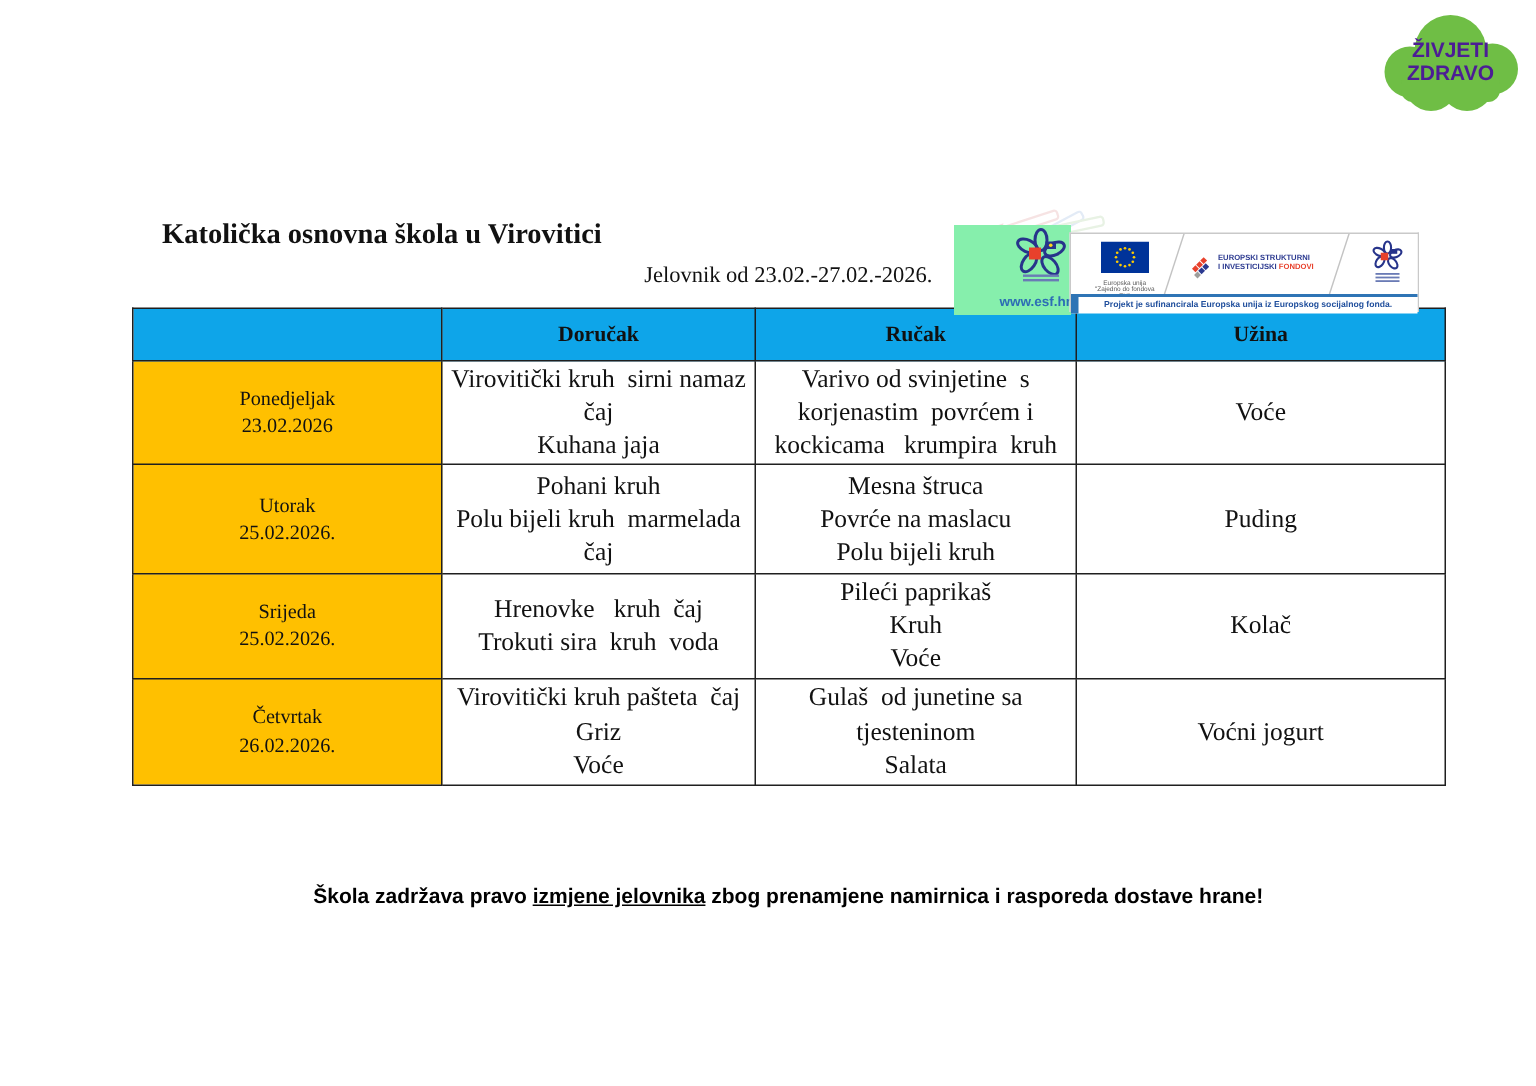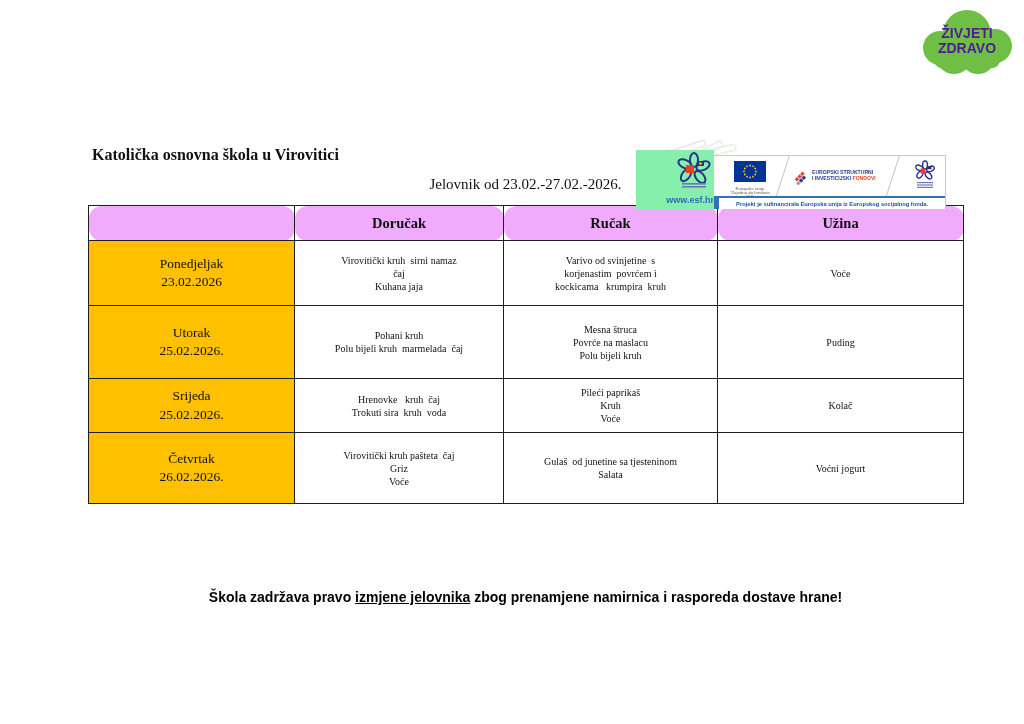--- a/index.html
+++ b/index.html
@@ -21,22 +21,22 @@
   
   .cloud-logo { position:absolute; left:916px; top:4px; width:102px; height:84px; }
   .cloud-text {
     position:absolute; left:0; top:22px; width:100%; text-align:center;
     font-family:"Liberation Sans", sans-serif; font-weight:700; font-size:14px;
     line-height:15px; color:#4c1d95; letter-spacing:0px;
   }
 
   
   .doc-title {
-    position:absolute; left:92px; top:146px;
-    font-size:16px; font-weight:700;
+    position:absolute; left:108px; top:146px;
+    font-size:19px; font-weight:700;
   }
   .doc-subtitle {
     position:absolute; left:88px; top:176px; width:875px; text-align:center;
     font-size:15px;
   }
 
   
   .pencil-decor { position:absolute; left:648px; top:136px; width:100px; height:30px; opacity:.55; }
   .esf-logo { position:absolute; left:636px; top:150px; width:78px; height:60px; background:#86efac; text-align:right; z-index:3; }
   .esf-url {
@@ -72,23 +72,23 @@
     font-family:"Liberation Sans", sans-serif; font-weight:700; font-size:7px;
     color:#1f4e9c; white-space:nowrap; transform:scale(.82); transform-origin:center center;
   }
 
   
   .menu-table {
     position:absolute; left:88px; top:205px; width:875px;
     border-collapse:collapse; table-layout:fixed; z-index:1;
   }
   .menu-table td, .menu-table th { border:1px solid #1f1f1f; text-align:center; vertical-align:middle; padding:1px 3px; }
-  .hdr-cell { background:#f0abfc; font-size:14.5px; font-weight:700;border-radius:13px; }
+  .hdr-cell { background:#0ea5e9; font-size:14.5px; font-weight:700; }
   .day-cell { background:#ffc000; font-weight:400; font-size:13.5px; line-height:1.35; }
-  .meal-cell { background:#fff; font-size:10px; line-height:1.3; white-space:pre-wrap; }
+  .meal-cell { background:#fff; font-size:17px; line-height:1.3; white-space:pre-wrap; }
 
   
   .footer-note {
     position:absolute; left:88px; top:589px; width:875px; text-align:center;
     font-family:"Liberation Sans", sans-serif; font-weight:700; font-size:14px; color:#000;
   }
   .footer-underline { text-decoration:underline; }
 </style>
 </head>
 <body>

